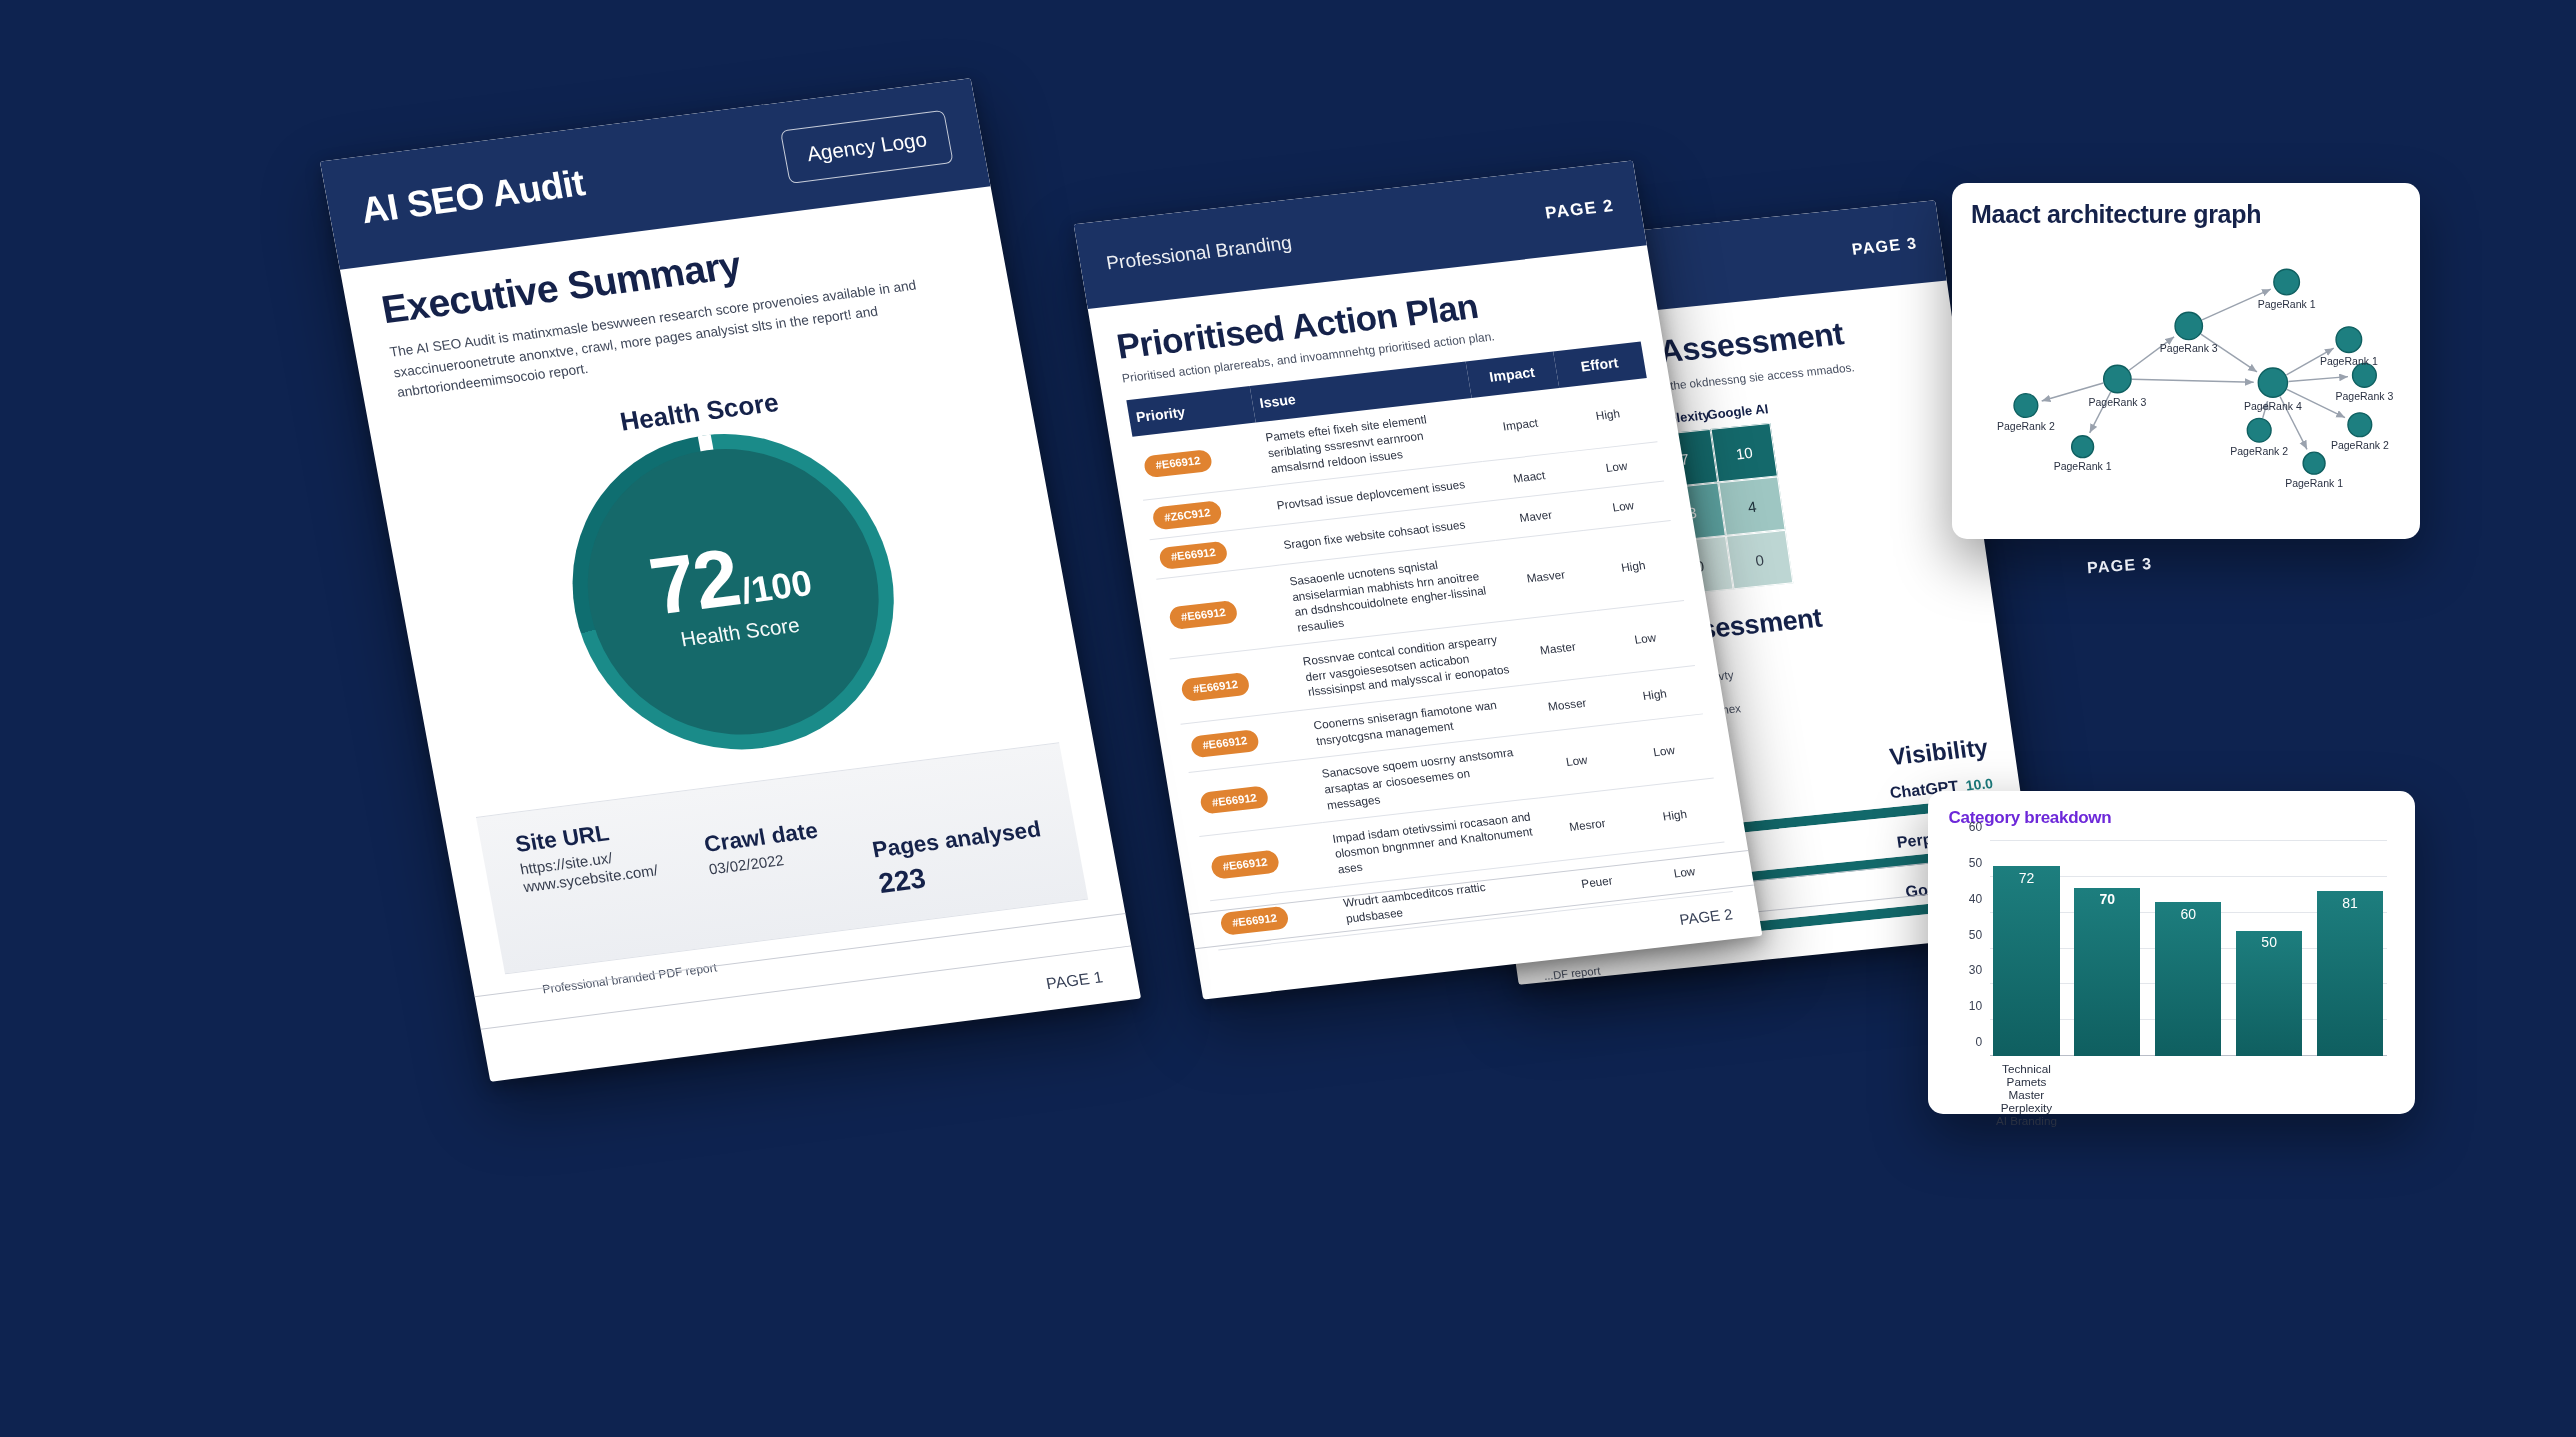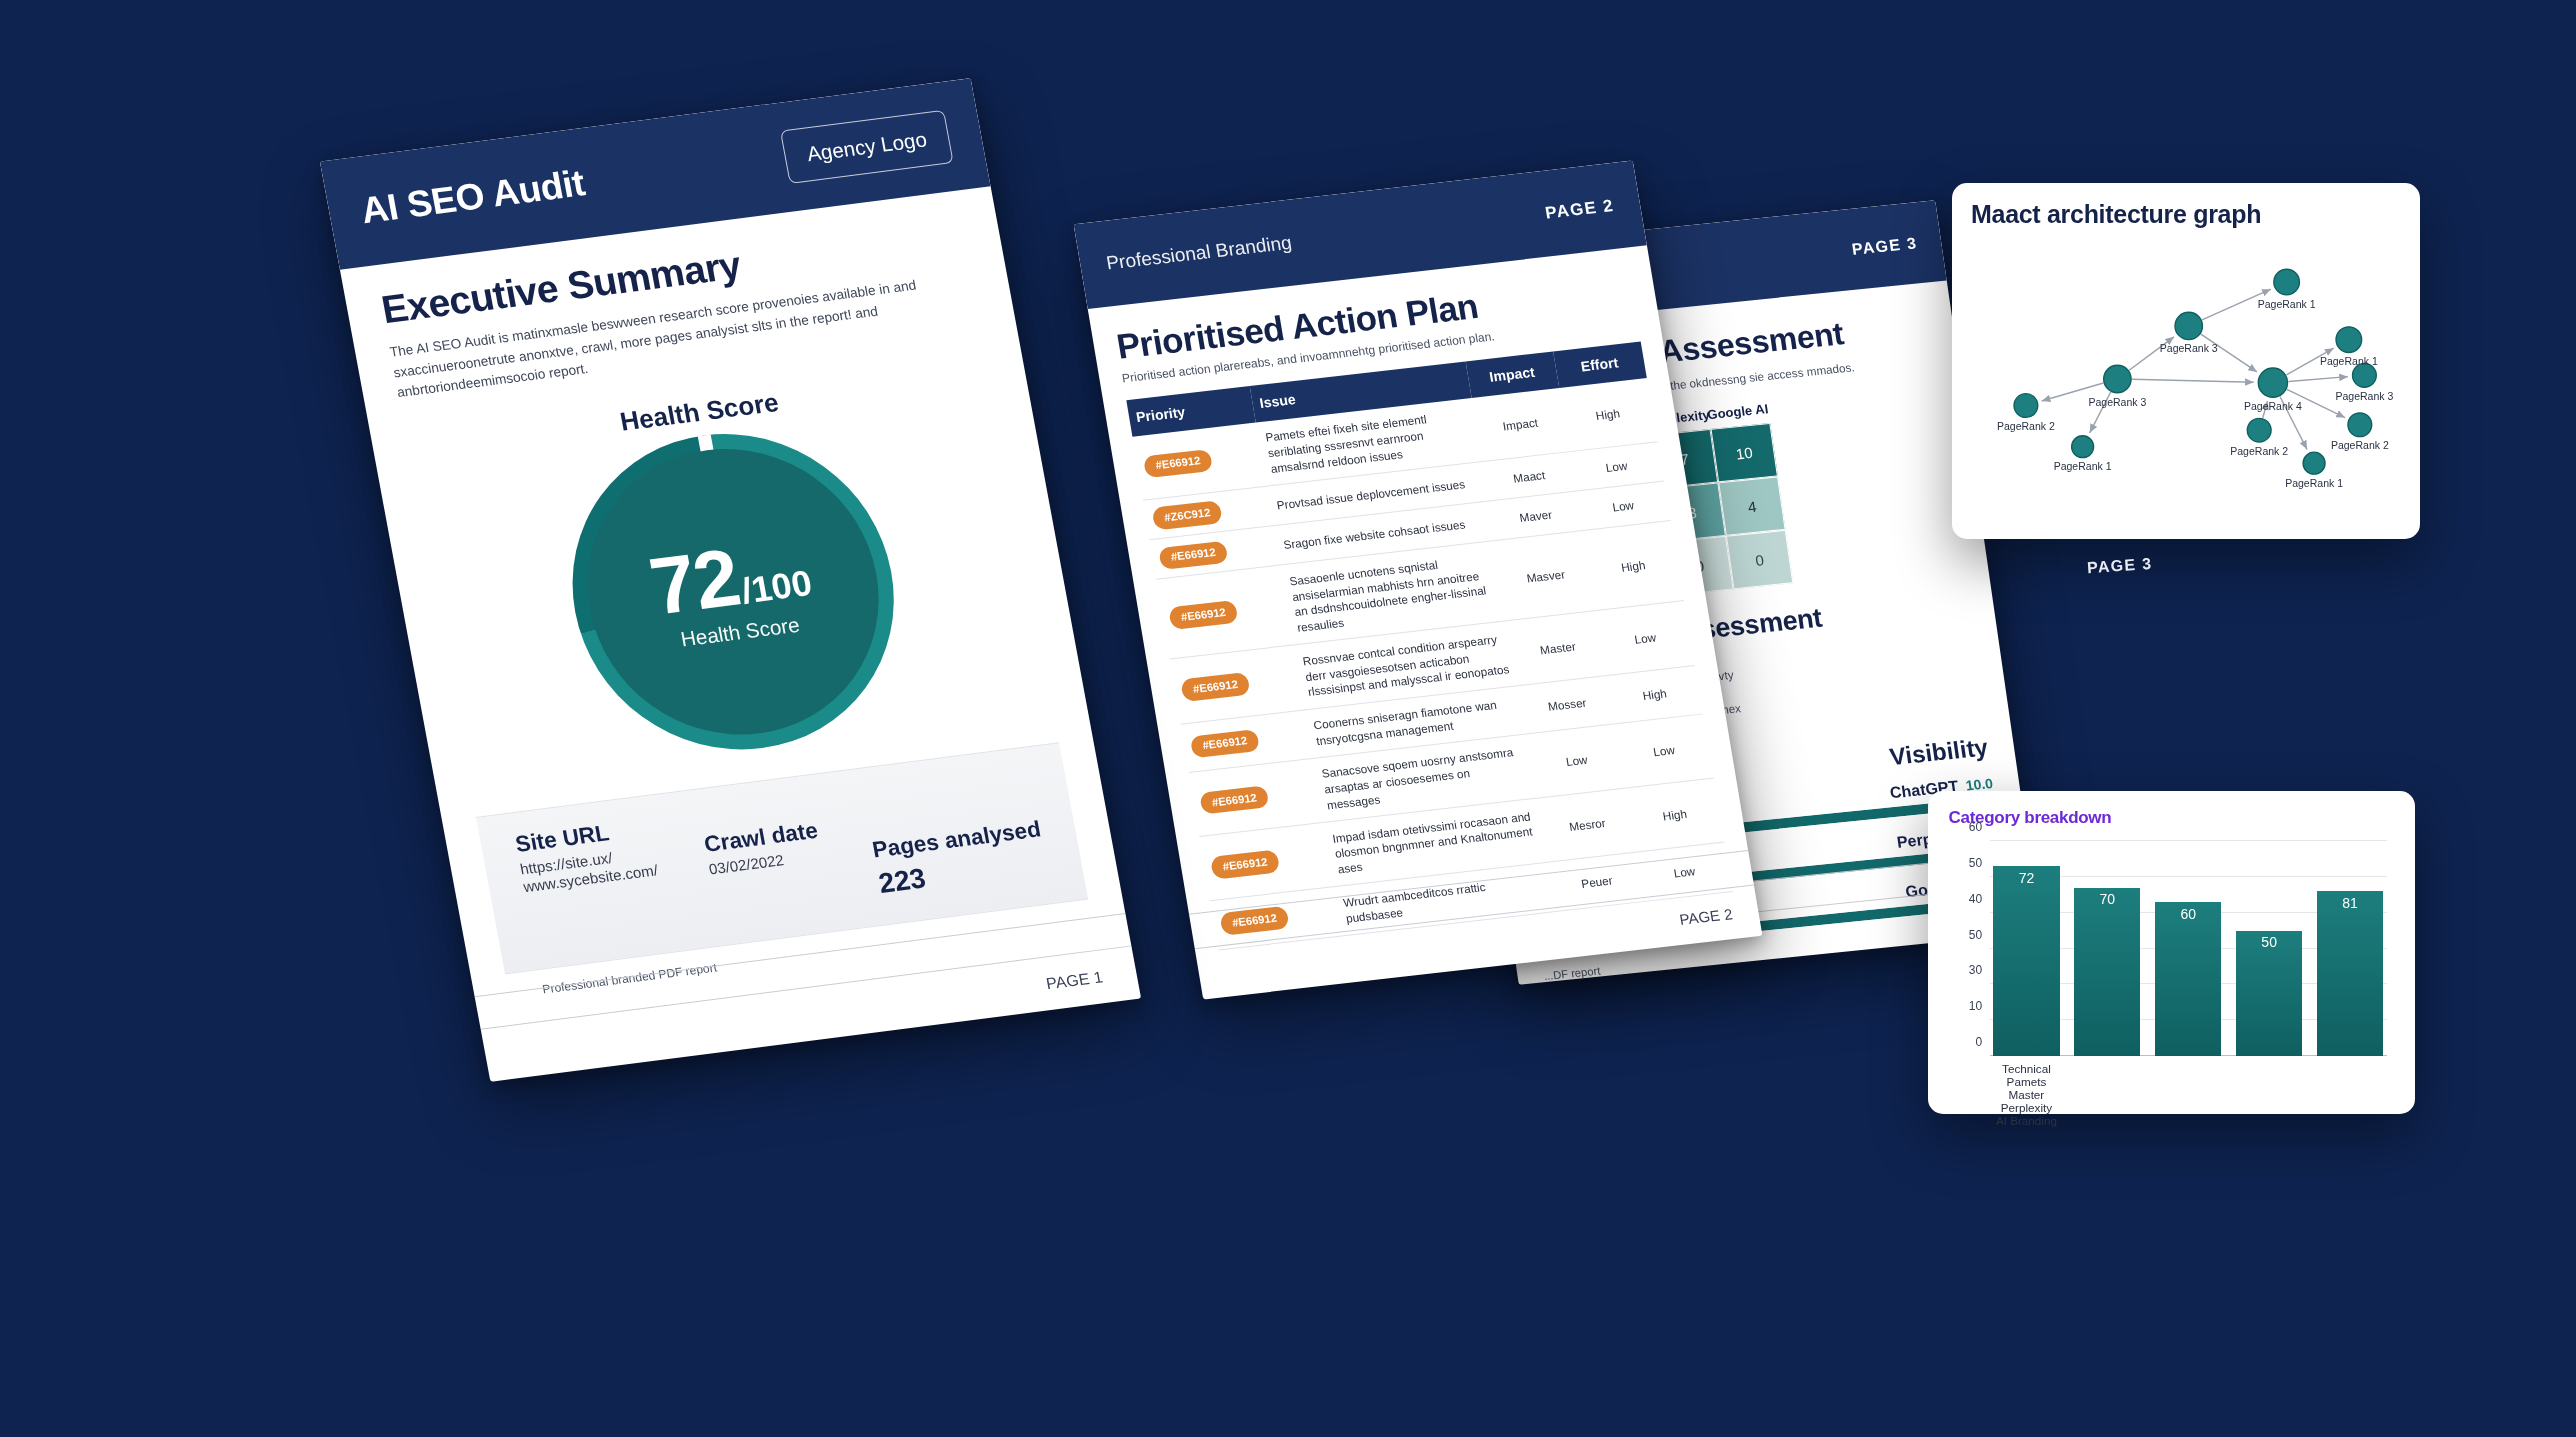--- a/index.html
+++ b/index.html
@@ -512,21 +512,21 @@
             <span class="ytick" style="bottom: 0px;">60</span>
           </div>
         </div>
       <div class="bars" id="bars">
           <div class="barcol">
             <div class="bar" style="height: 88.3333%;">
               <span class="vlab">72</span>
             </div>
           </div>
           <div class="barcol">
-            <div class="bar" style="height: 78.3333%;">
+            <div class="bar" style="height: 78.3333%; font-weight: bold;">
               <span class="vlab">70</span>
             </div>
           </div>
           <div class="barcol">
             <div class="bar" style="height: 71.6667%;">
               <span class="vlab">60</span>
             </div>
           </div>
           <div class="barcol">
             <div class="bar" style="height: 58.3333%;">

